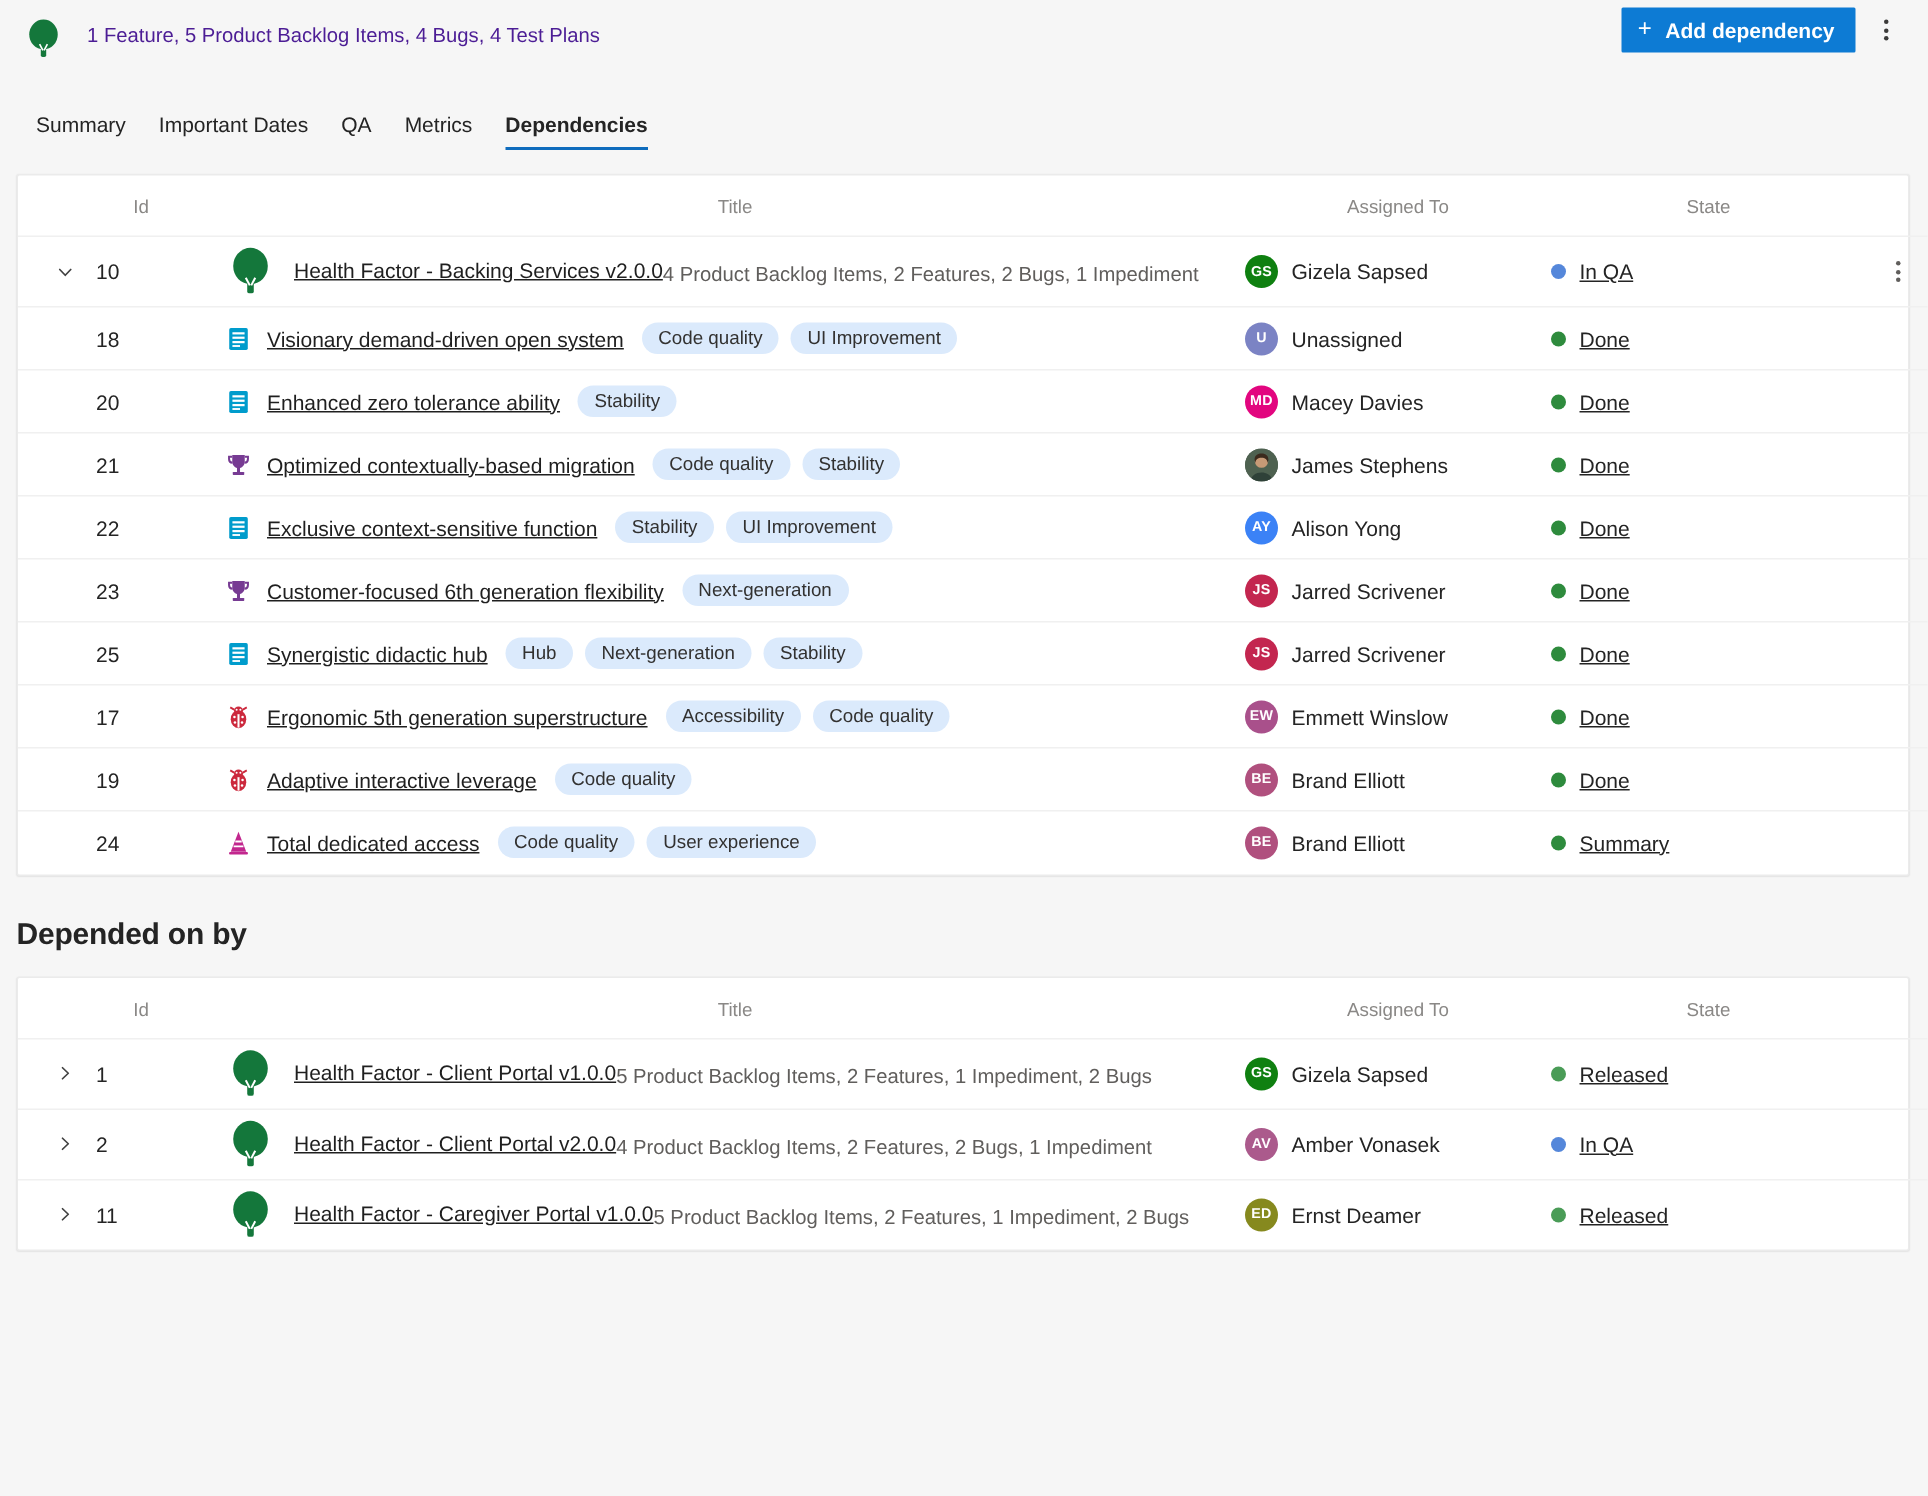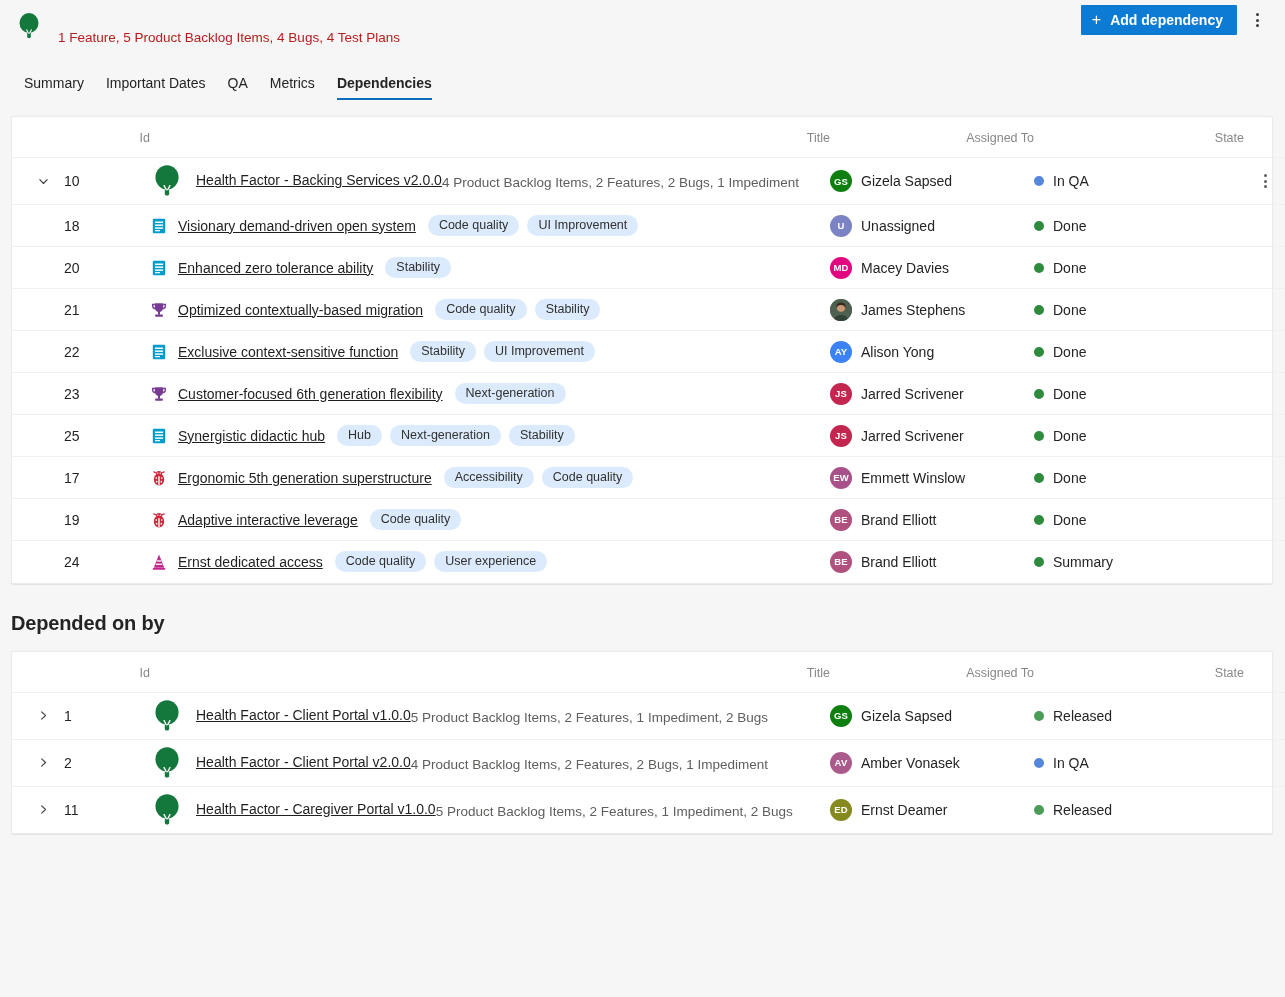--- a/index.html
+++ b/index.html
@@ -25,23 +25,23 @@
   .hdr-text { margin-left: 10px; }
   .hdr-title {
     font-size: 21px;
     color: #0067b8;
     font-weight: 400;
     line-height: 26px;
     letter-spacing: -.1px;
   }
   .hdr-sub {
     font-size: 13.5px;
-    color: #b91c1c;
+    color: #4c1d95;
     line-height: 19px;
-    margin-top: 20px;
+    margin-top: 6px;
   }
 
   .hdr-actions {
     position: absolute;
     right: 14px;
     top: 5px;
     display: flex;
     align-items: center;
   }
   .add-dep-btn {
@@ -117,21 +117,21 @@
     box-shadow: 0 0.5px 1px rgba(0,0,0,.08);
   }
 
   
   table { width: 100%; border-collapse: collapse; table-layout: fixed; }
 
   th {
     font-size: 12.5px;
     font-weight: 400;
     color: #8a8886;
-    text-align: right;
+    text-align: center;
     padding: 14px 0 12px 0;
     border-bottom: 1px solid #f0f0f0;
     vertical-align: middle;
   }
   th.c-id    { width: 138px; padding-left: 26px; }
   th.c-title { width: 680px; }
   th.c-asg   { width: 204px; }
   th.c-state { width: 210px; }
   th.c-menu  { width: 42px; }
 
@@ -207,21 +207,21 @@
     overflow: hidden;
     position: relative;
   }
   .asg-name { color: #242424; font-size: 14px; }
 
   .state { display: flex; align-items: center; }
   .dot {
     width: 10px; height: 10px; border-radius: 50%;
     margin-right: 9px; flex: 0 0 10px;
   }
-  .state-label { color: #242424; font-size: 14px; }
+  .state-label { color: #242424; font-size: 14px; text-decoration: underline; }
 
   .row-menu {
     display: flex; flex-direction: column; align-items: center;
     cursor: pointer;
   }
   .row-menu span {
     width: 3px; height: 3px; border-radius: 50%;
     background: #605e5c; margin: 1.4px 0;
   }
 </style>
@@ -676,21 +676,21 @@
       <td class="td-title">
         <span class="title-flex">
           <span class="wi-icon">
                   <svg width="18" height="18" viewBox="0 0 16 16">
       <path d="M8 1.4 L12.6 13.2 H3.4 Z" fill="#c2278e"></path>
       <path d="M6.1 7.1 H9.9" stroke="#fff" stroke-width="1.15"></path>
       <path d="M5.1 10 H10.9" stroke="#fff" stroke-width="1.15"></path>
       <rect x="2.4" y="13.4" width="11.2" height="1.4" rx=".6" fill="#c2278e"></rect>
     </svg>
                 </span>
-          <a class="title-link">Ernst dedicated access</a>
+          <a class="title-link">Total dedicated access</a>
           <span class="tags">
                   <span class="tag">Code quality</span>
                   <span class="tag">User experience</span>
                 </span>
         </span>
       </td>
       <td>
         <span class="asg">
                 <span class="avatar" style="background:#b0507e">BE</span>
                 <span class="asg-name">Brand Elliott</span>

